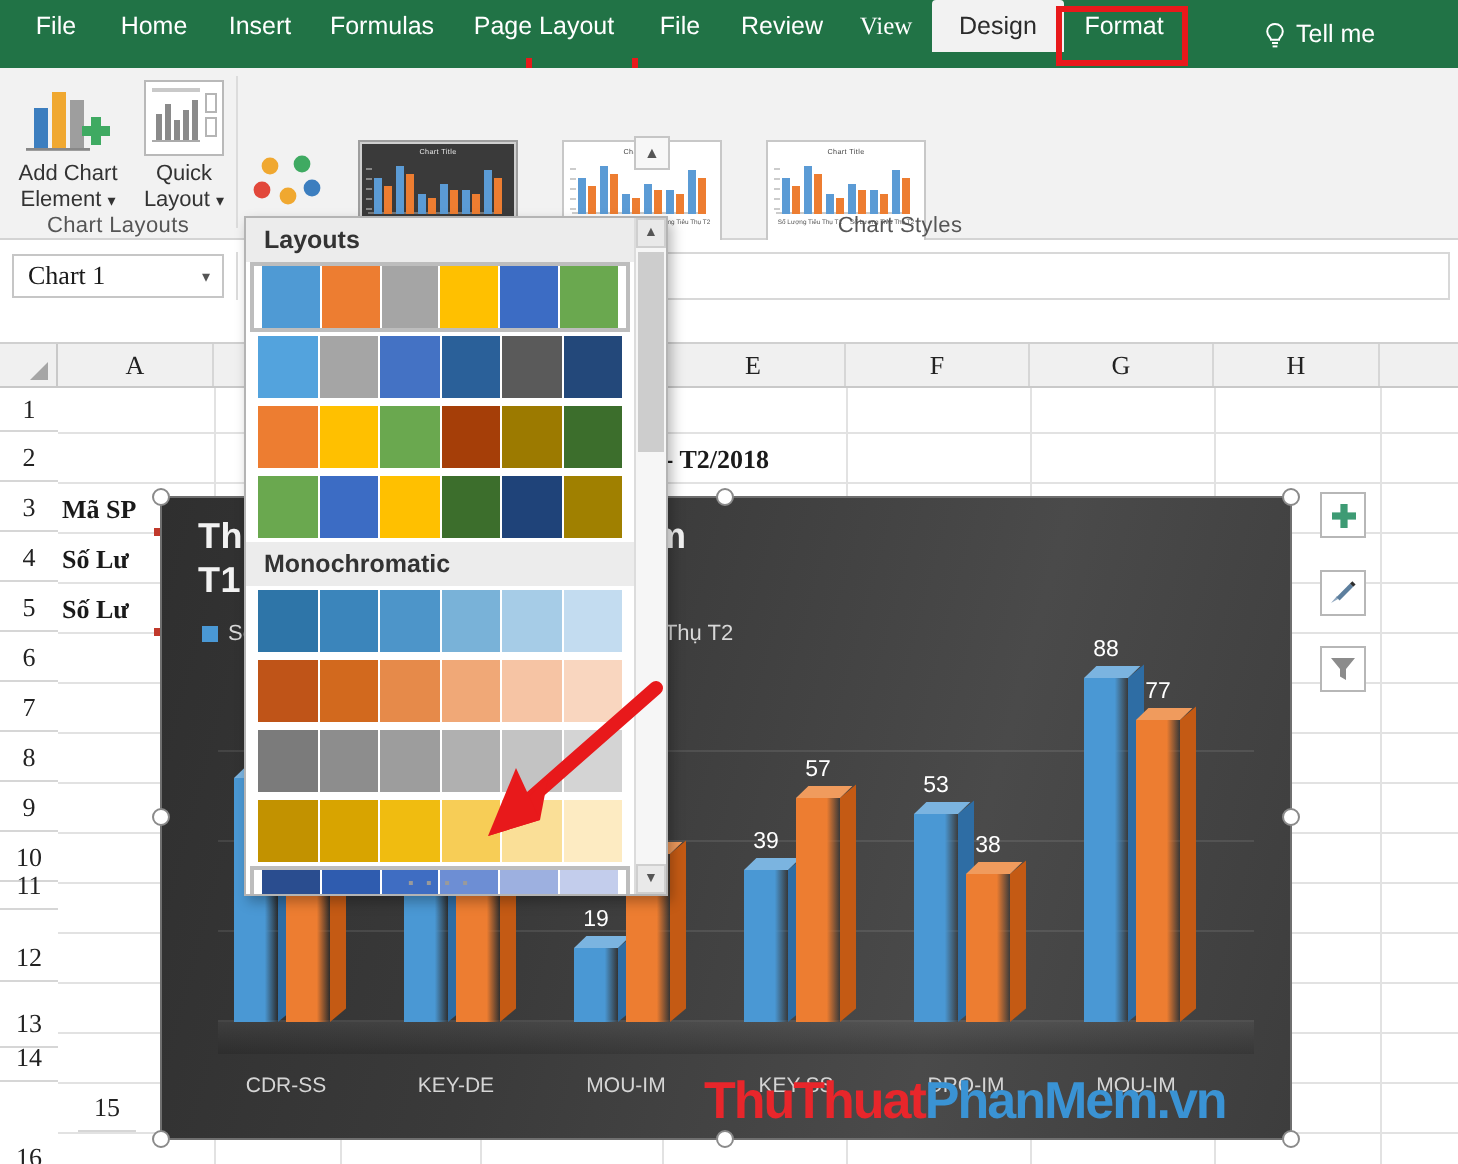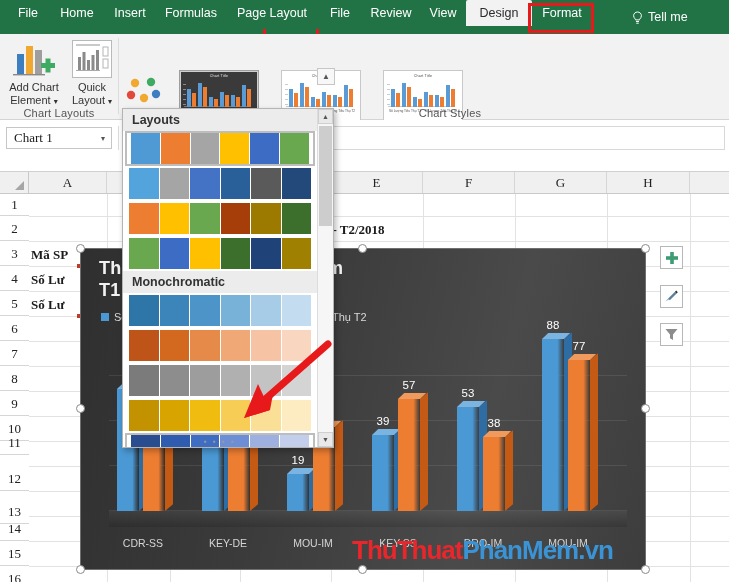--- a/index.html
+++ b/index.html
@@ -204,21 +204,21 @@
 
   <div class="tabbar">
     <div class="tabs" id="tabs">
         <div class="tab" style="width: 44px; text-align: center; padding: 0px;"><span>File</span></div>
         <div class="tab" style="width: 54px; text-align: center; padding: 0px;"><span>Home</span></div>
         <div class="tab" style="width: 52px; text-align: center; padding: 0px;"><span>Insert</span></div>
         <div class="tab" style="width: 70px; text-align: center; padding: 0px;"><span>Formulas</span></div>
         <div class="tab" style="width: 92px; text-align: center; padding: 0px;"><span>Page Layout</span></div>
         <div class="tab" style="width: 44px; text-align: center; padding: 0px;"><span>File</span></div>
         <div class="tab" style="width: 58px; text-align: center; padding: 0px;"><span>Review</span></div>
-        <div class="tab" style="width: 46px; text-align: center; padding: 0px;"><span>View</span></div>
+        <div class="tab" style="width: 46px; text-align: center; padding: 0px; font-family: Liberation Serif, serif;"><span>View</span></div>
         <div class="tab active" style="width: 66px; text-align: center; padding: 0px;"><span>Design</span></div>
         <div class="tab" style="width: 60px; text-align: center; padding: 0px;"><span>Format</span></div>
       </div>
     <div class="tellme" style="position:absolute; left:622px; top:4px;">
       <span class="bulb">
         <svg width="11" height="14" viewBox="0 0 11 14">
             <path d="M5.5 1C3.3 1 1.6 2.6 1.6 4.7c0 1.4.8 2.3 1.4 3.1.3.4.5.7.5 1.1h4c0-.4.2-.7.5-1.1.6-.8 1.4-1.7 1.4-3.1C9.4 2.6 7.7 1 5.5 1z" fill="none" stroke="#ffffff" stroke-width="1"></path>
             <rect x="4" y="10" width="3" height="1" fill="#ffffff"></rect>
             <rect x="4.3" y="11.7" width="2.4" height="1" fill="#ffffff"></rect>
           </svg>
@@ -415,21 +415,21 @@
         <div class="rowcell" style="top: 97px; height: 25px; line-height: 25px;">5</div>
         <div class="rowcell" style="top: 122px; height: 25px; line-height: 25px;">6</div>
         <div class="rowcell" style="top: 147px; height: 25px; line-height: 25px;">7</div>
         <div class="rowcell" style="top: 172px; height: 25px; line-height: 25px;">8</div>
         <div class="rowcell" style="top: 197px; height: 25px; line-height: 25px;">9</div>
         <div class="rowcell" style="top: 222px; height: 25px; line-height: 25px;">10</div>
         <div class="rowcell" style="top: 236px; height: 25px; line-height: 25px;">11</div>
         <div class="rowcell" style="top: 272px; height: 25px; line-height: 25px;">12</div>
         <div class="rowcell" style="top: 305px; height: 25px; line-height: 25px;">13</div>
         <div class="rowcell" style="top: 322px; height: 25px; line-height: 25px;">14</div>
-        <div class="rowcell" style="top: 347px; height: 25px; line-height: 25px;">15</div>
+        <div class="rowcell" style="top: 347px; height: 25px; line-height: 25px; margin-left: 39px;">15</div>
         <div class="rowcell" style="top: 372px; height: 25px; line-height: 25px;">16</div>
       </div>
     <div class="cells" id="cells">
         <div class="vline" style="left: 78px;"></div>
         <div class="vline" style="left: 141px;"></div>
         <div class="vline" style="left: 211px;"></div>
         <div class="vline" style="left: 302px;"></div>
         <div class="vline" style="left: 394px;"></div>
         <div class="vline" style="left: 486px;"></div>
         <div class="vline" style="left: 578px;"></div>

